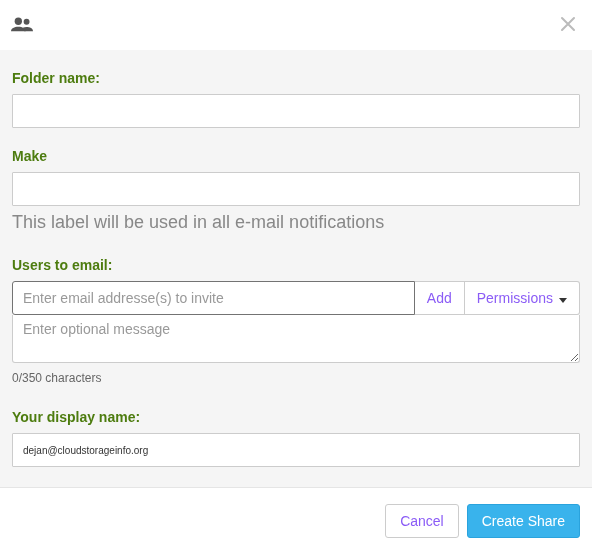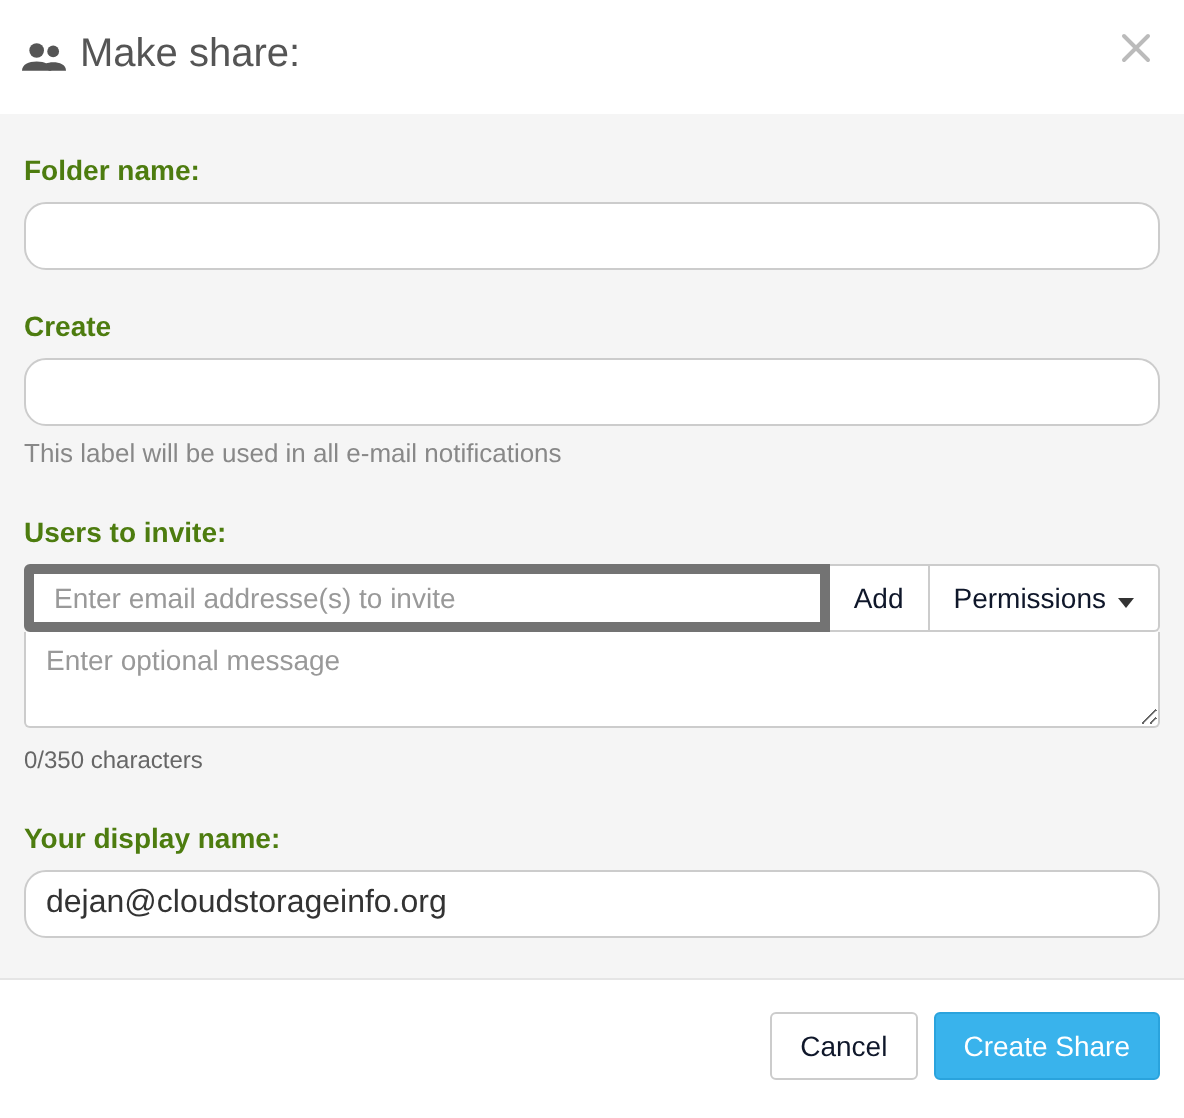--- a/index.html
+++ b/index.html
@@ -44,57 +44,57 @@
     font-size: 14px;
     color: #4d7c0f;
     font-weight: 600;
     margin-bottom: 8px;
     display: block;
   }
   .text-input {
     width: 100%;
     height: 34px;
     border: 1px solid #ccc;
-    border-radius: 11px;
+    border-radius: 1px;
     background: #fff;
     padding: 6px 10px;
-    font-size: 16px;
+    font-size: 10px;
     color: #333;
     outline: none;
   }
   .text-input::placeholder { color: #999; }
   .helper {
-    font-size: 13px;
+    font-size: 18px;
     color: #888;
     margin-top: 6px;
   }
   .section { margin-bottom: 24px; }
   .section.tight { margin-bottom: 20px; }
   .invite-row {
     display: flex;
     width: 100%;
   }
   .invite-row .email-input {
     flex: 1;
     height: 34px;
-    border: 5px solid #737373;
+    border: 1px solid #737373;
     border-radius: 3px 0 0 3px;
     background: #fff;
     padding: 6px 10px;
     font-size: 14px;
     outline: none;
   }
   .invite-row .email-input::placeholder { color: #999; }
   .btn {
     height: 34px;
     padding: 0 12px;
     background: #fff;
     border: 1px solid #ccc;
     font-size: 14px;
-    color: #0f172a;
+    color: #8b5cf6;
     cursor: pointer;
     display: inline-flex;
     align-items: center;
   }
   .btn.add {
     border-left: none;
     border-radius: 0;
   }
   .btn.perm {
     border-left: none;
@@ -150,43 +150,42 @@
   <span class="icon">
     <svg width="22" height="16" viewBox="0 0 24 16">
         <g fill="#555">
           <circle cx="8" cy="5" r="4"></circle>
           <circle cx="17" cy="5.5" r="3.2"></circle>
           <path d="M0 16c0-3.3 3.6-5 8-5s8 1.7 8 5v0H0z"></path>
           <path d="M14.5 16c0-1.5-.5-2.8-1.5-3.8 1-.5 2.3-.8 4-.8 3.5 0 7 1.3 7 4.6v0h-9.5z"></path>
         </g>
       </svg>
   </span>
-  <span class="title">Make share:</span>
   <span class="close">
     <svg width="20" height="20" viewBox="0 0 20 20">
         <path d="M4 4 L16 16 M16 4 L4 16" stroke="#bbb" stroke-width="2" stroke-linecap="round"></path>
       </svg>
   </span>
 </div>
 
 <div class="body">
 
   <div class="section tight">
     <label class="field-label">Folder name:</label>
     <input type="text" class="text-input" value="" style="">
   </div>
 
   <div class="section">
-    <label class="field-label">Create</label>
+    <label class="field-label">Make</label>
     <input type="text" class="text-input" value="" style="">
     <div class="helper">This label will be used in all e-mail notifications</div>
   </div>
 
   <div class="section">
-    <label class="field-label">Users to invite:</label>
+    <label class="field-label">Users to email:</label>
     <div class="invite-row">
       <input type="text" class="email-input" placeholder="Enter email addresse(s) to invite" style="">
       <button class="btn add">Add</button>
       <button class="btn perm">
         <span>Permissions</span>
         <span class="caret">
           <svg width="8" height="5" viewBox="0 0 8 5">
               <path d="M0 0 L8 0 L4 5 Z" fill="#333"></path>
             </svg>
         </span>

